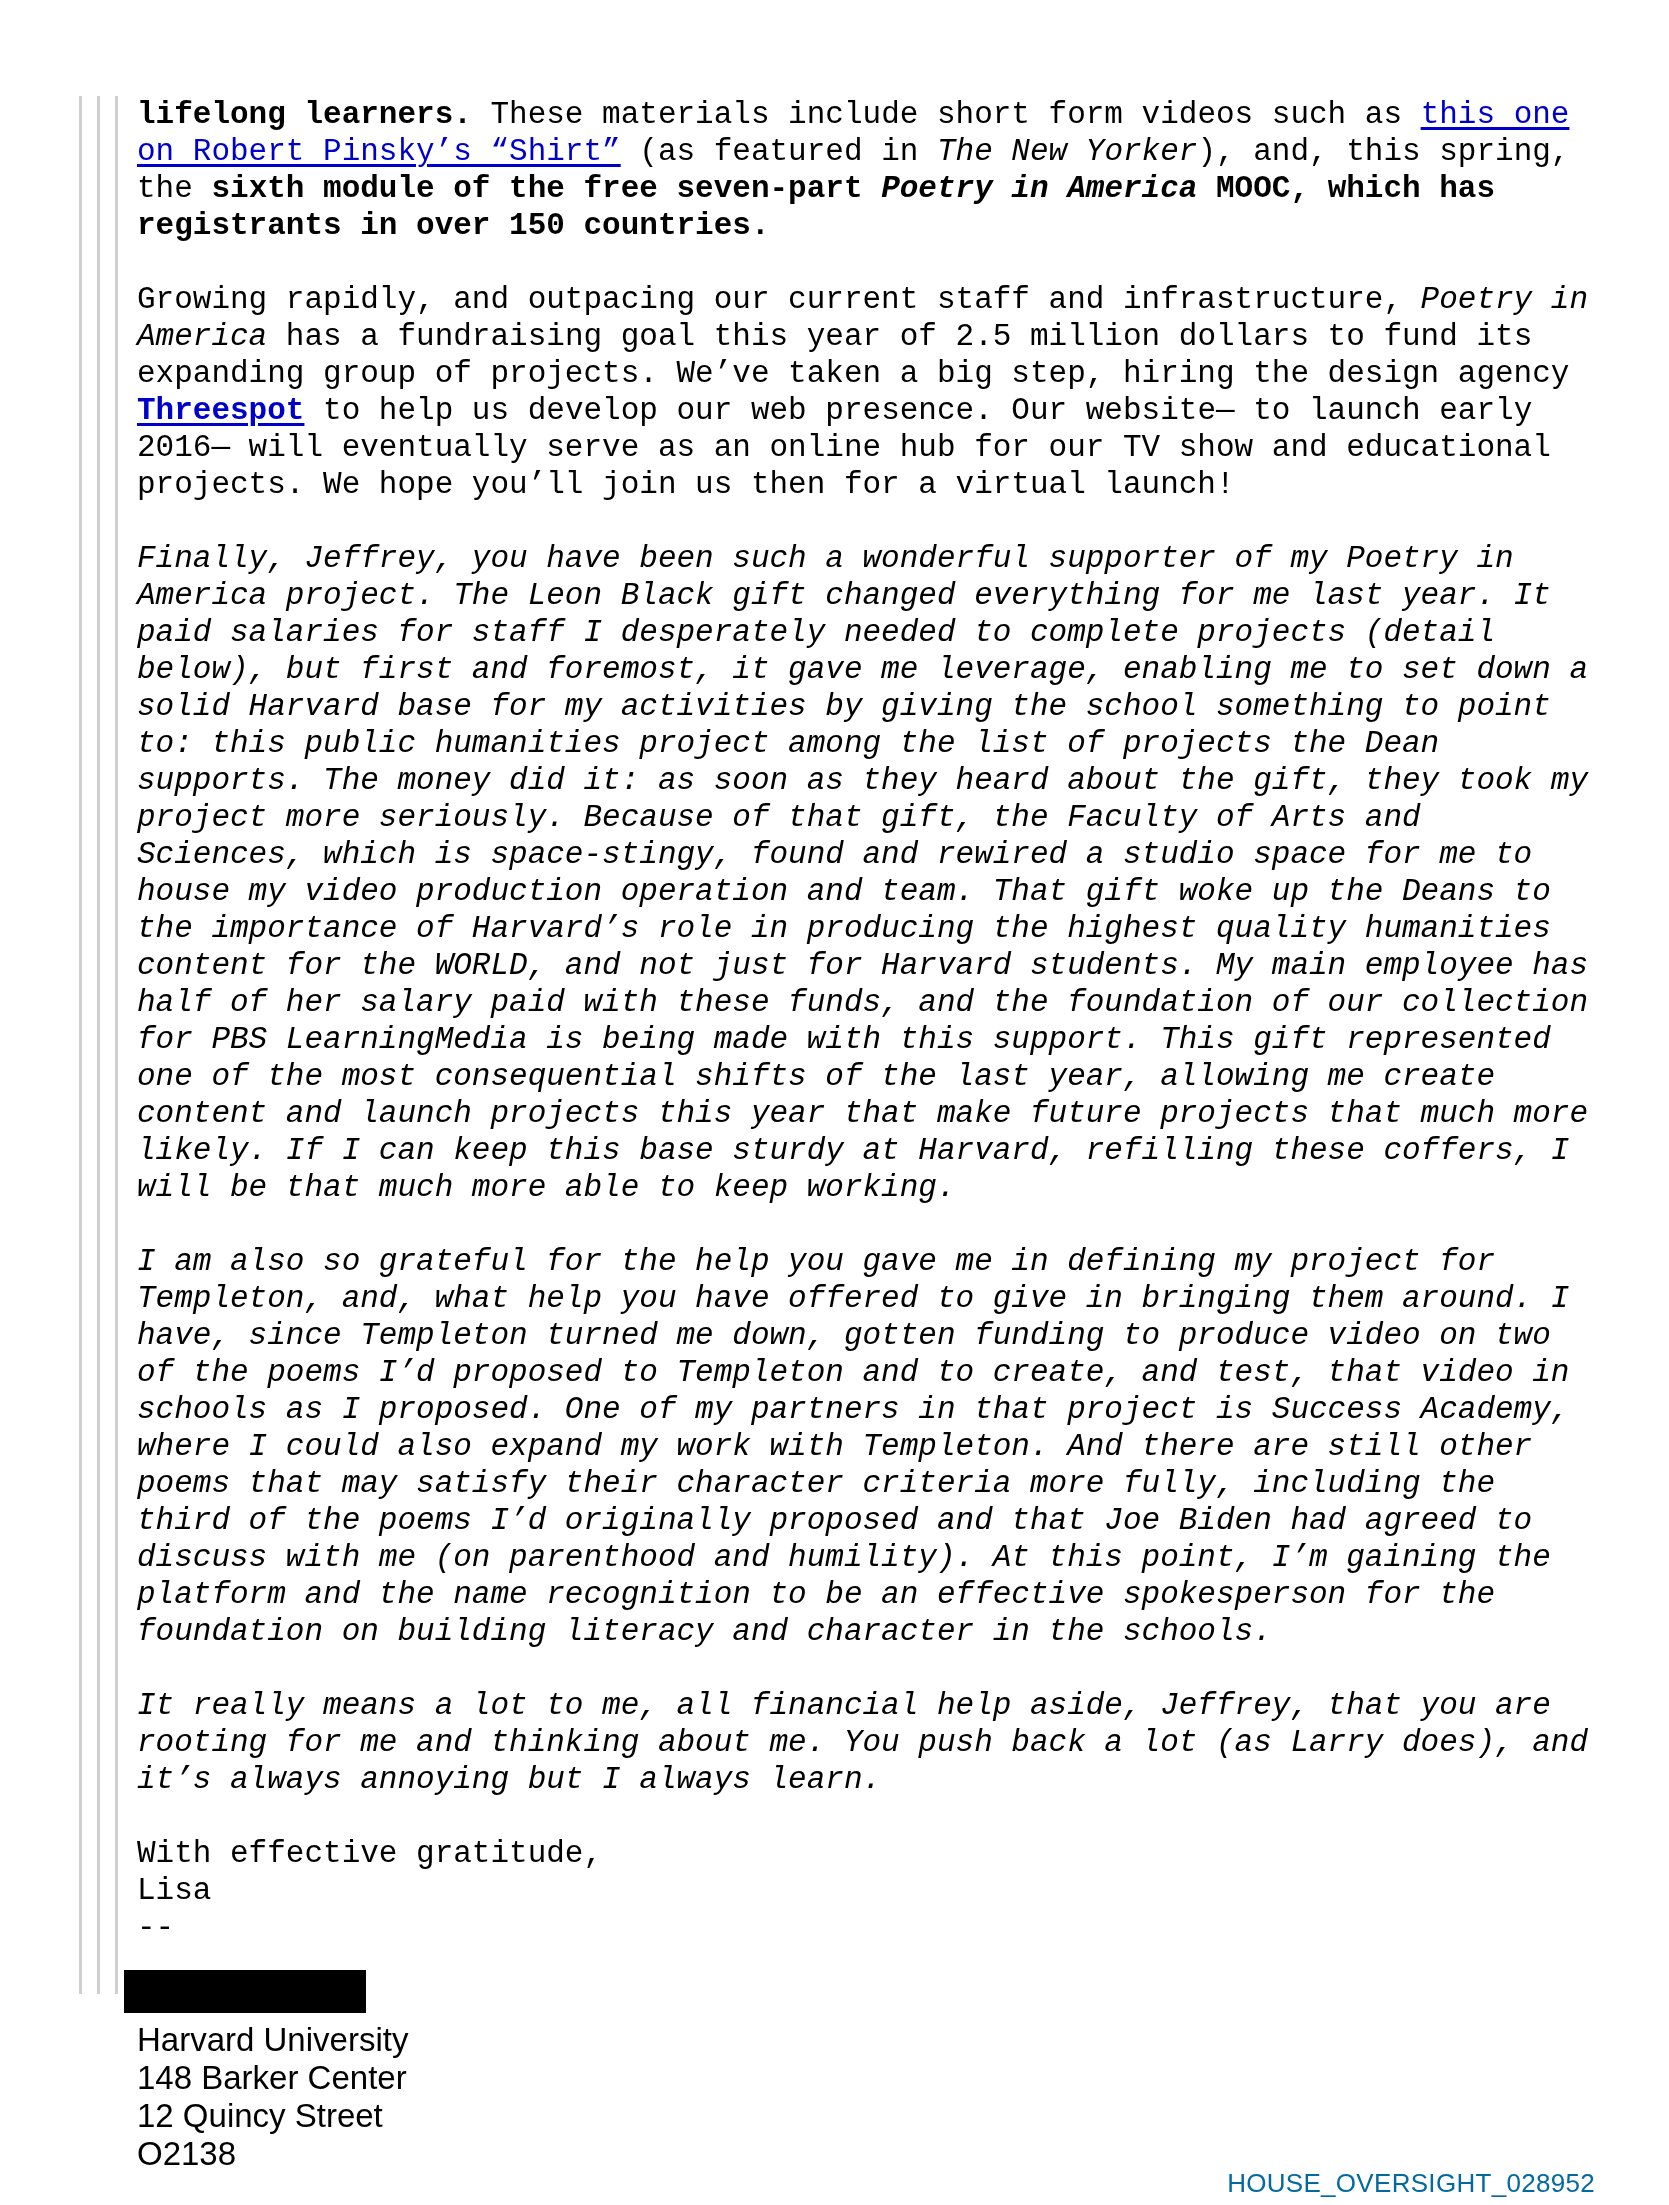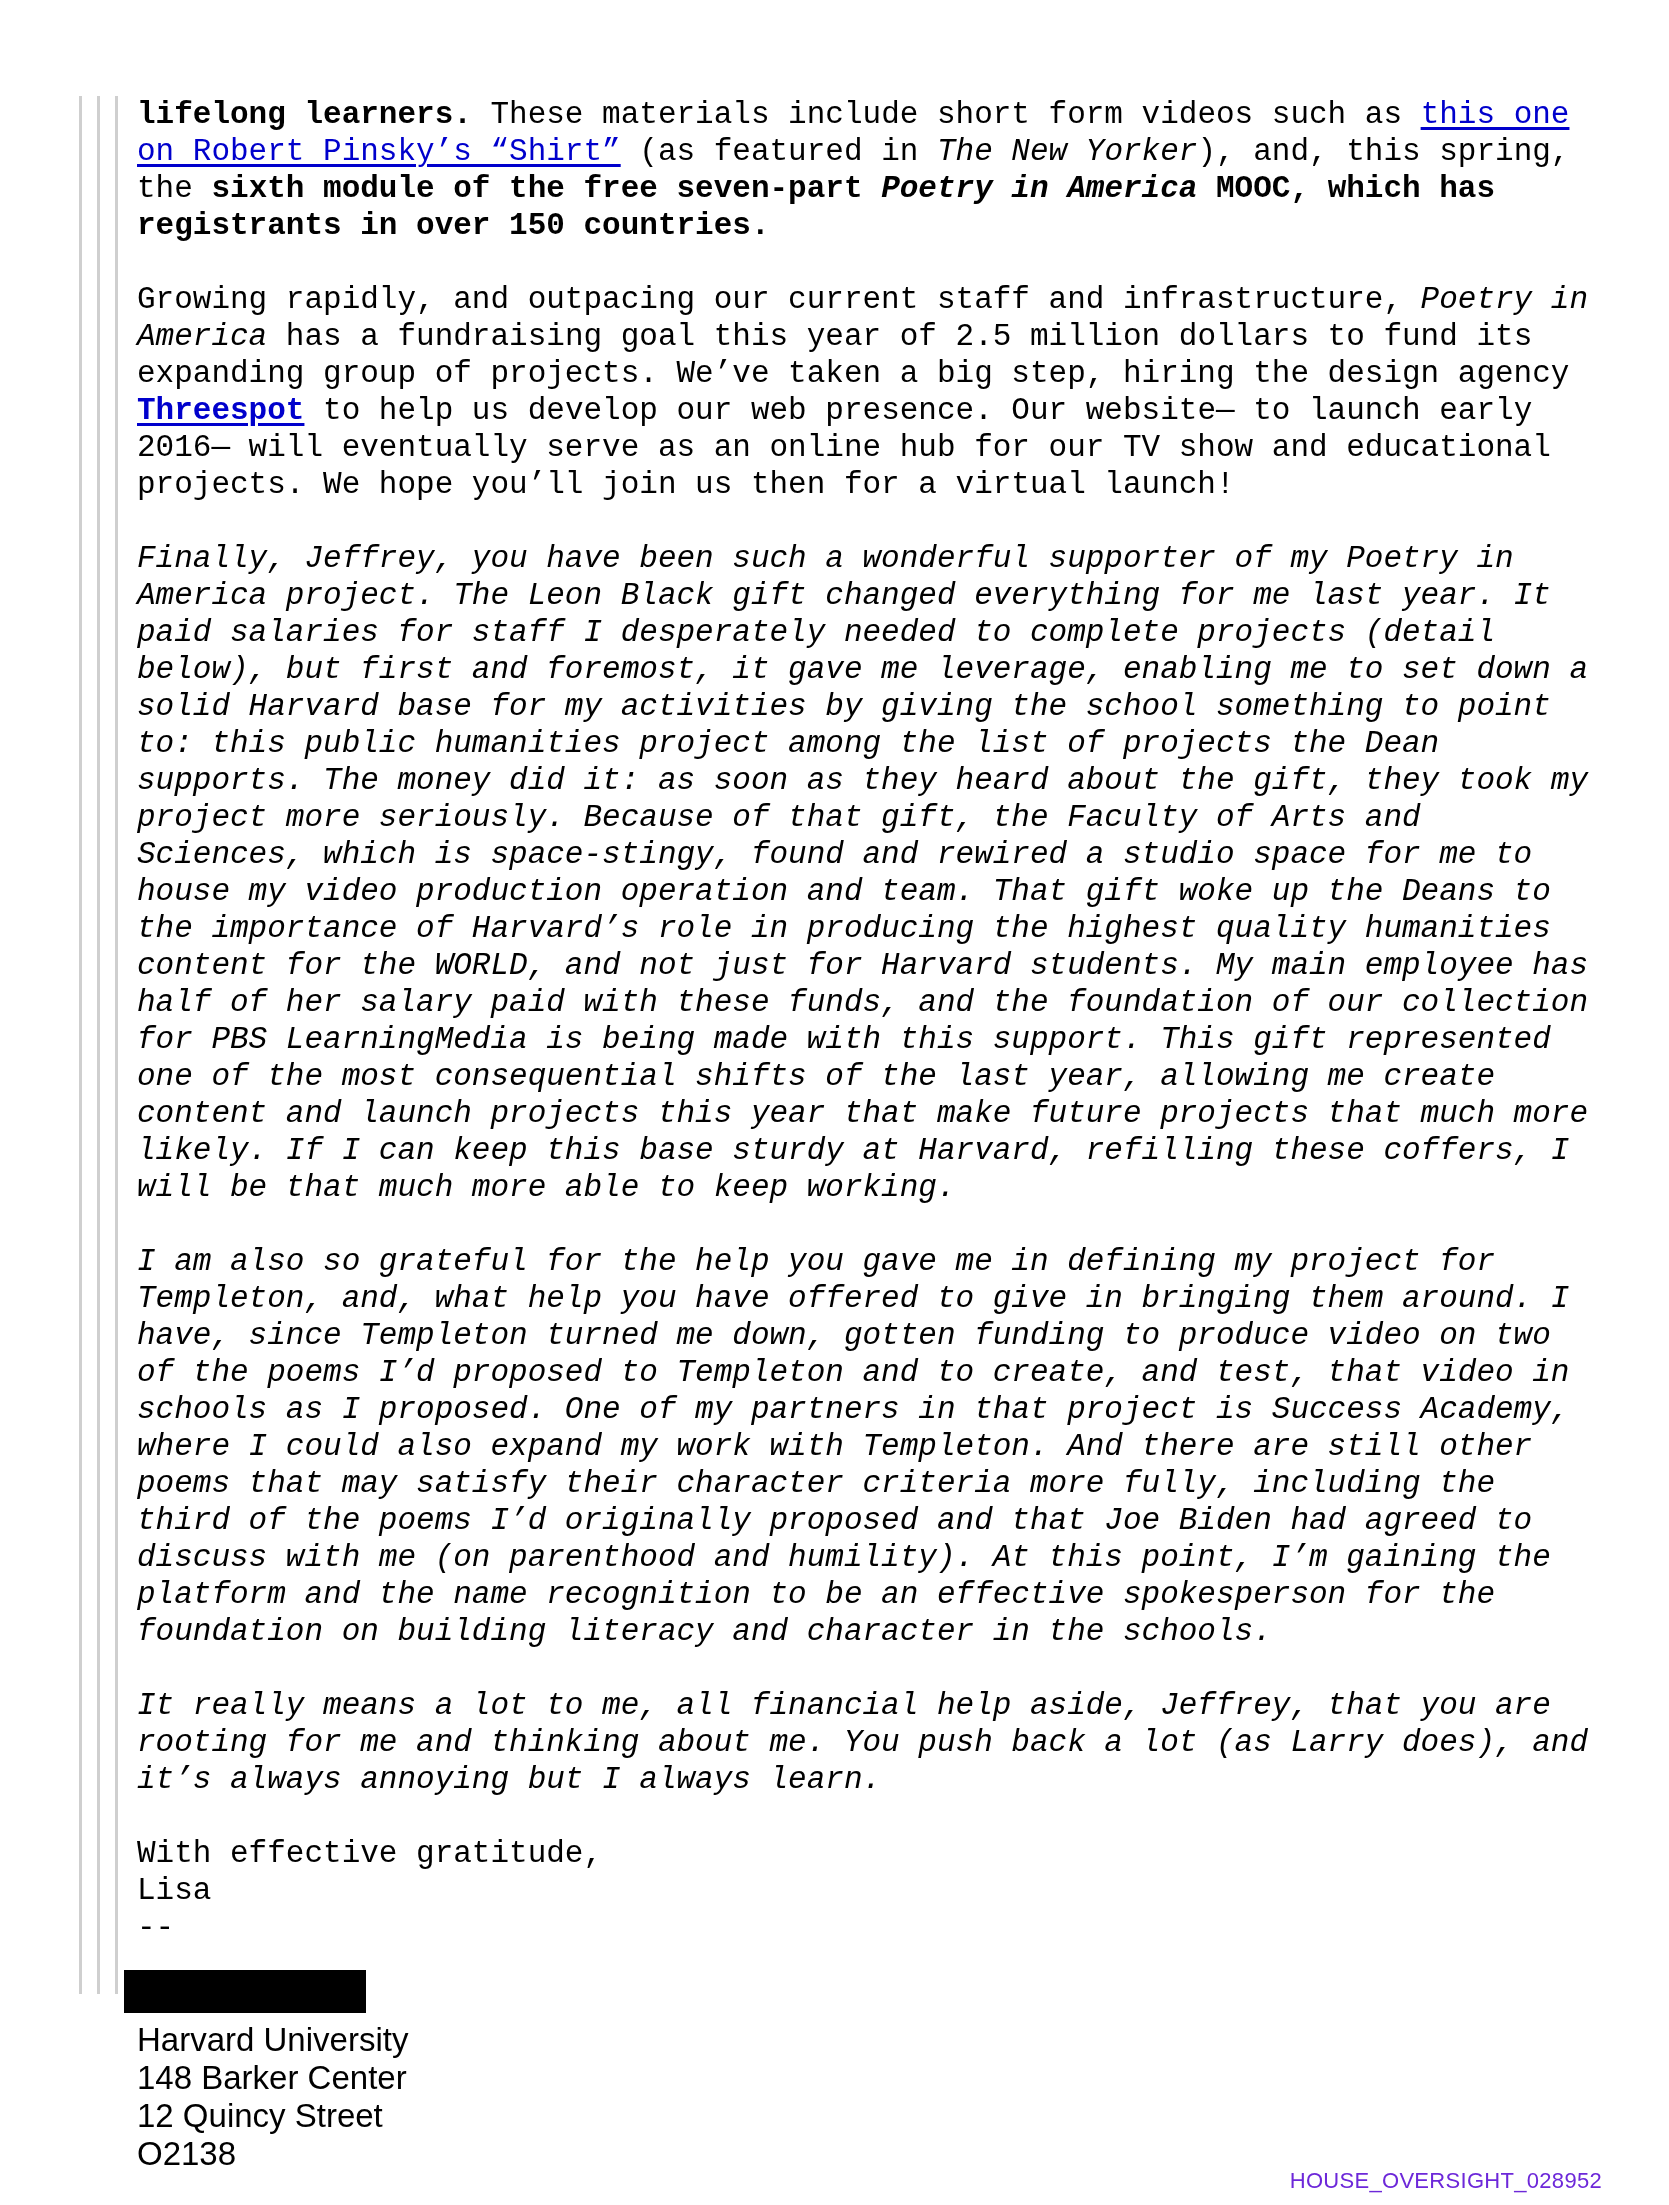--- a/index.html
+++ b/index.html
@@ -18,22 +18,22 @@
     .i { font-style: italic; }
     a { color: #0000cc; text-decoration: underline; text-decoration-thickness: 2.6px; text-underline-offset: 3.9px; }
     a.bold-link { font-weight: bold; }
     .italic-block { font-style: italic; }
     .sig-dash { margin-top: 37px; }
     .signature {
       font-family: Liberation Sans, sans-serif; font-size: 33px; line-height: 38px; margin-top: 37px;
     }
     .redaction { position: absolute; left: 124px; top: 1970px; width: 242px; height: 43px; background: #000; }
     .bates {
-      position: absolute; right: 67px; top: 2168px;
-      font-family: "Liberation Sans", sans-serif; font-size: 22px; color: #6d28d9; letter-spacing: 0.3px;
+      position: absolute; right: 74px; top: 2168px;
+      font-family: "Liberation Sans", sans-serif; font-size: 26px; color: #0369a1; letter-spacing: 0.3px;
     }
   </style>
 </head>
 <body>
 
 <div class="quote-bar qb1"></div>
 <div class="quote-bar qb2"></div>
 <div class="quote-bar qb3"></div>
 
 <div class="content">

